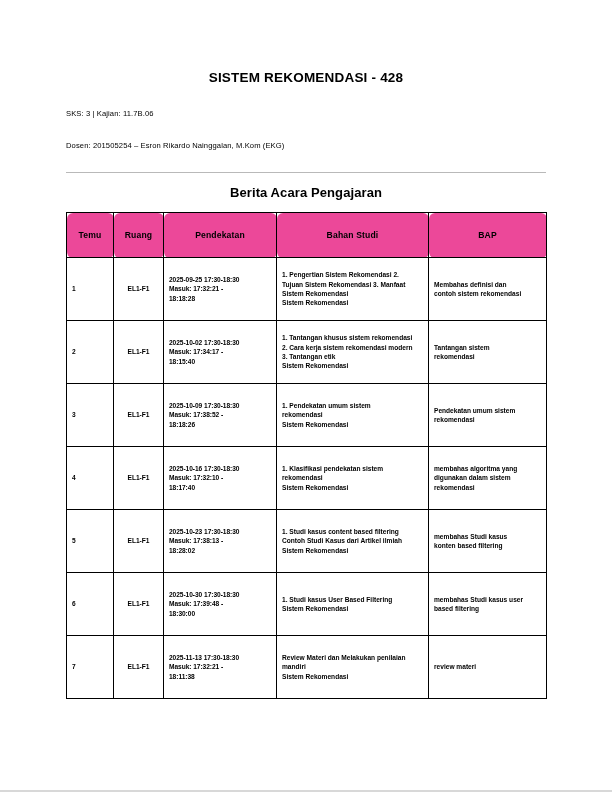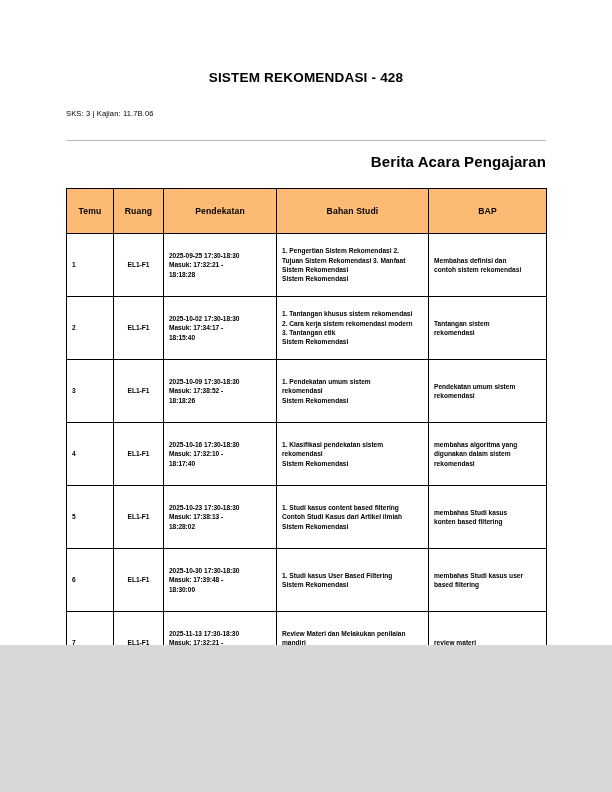--- a/index.html
+++ b/index.html
@@ -5,21 +5,21 @@
   html, body {
     margin: 0;
     padding: 0;
     background: #d8d8d8;
   }
   body {
     font-family: "Liberation Sans", sans-serif;
   }
   .page {
     width: 612px;
-    height: 645px;
+    height: 790px;
     background: #ffffff;
     margin: 0 auto;
     position: relative;
     box-sizing: border-box;
     padding: 0;
     overflow: hidden;
   }
   .content {
     position: absolute;
     left: 66px;
@@ -47,46 +47,47 @@
   .meta-label {
     font-weight: normal;
     margin-top: 48px;
   }
   .rule {
     margin-top: 22px;
     border-top: 1.2px solid #b9b9b9;
     width: 100%;
   }
   .section-title {
-    text-align: right;
-    font-size: 15px;
+    text-align: center;
+    font-size: 13px;
     font-weight: bold;
     color: #000;
     margin-top: 12px;
-    margin-bottom: 18px;
+    margin-bottom: 12px;
     letter-spacing: 0.1px;
   }
   table.bap {
     border-collapse: collapse;
     width: 480px;
     table-layout: fixed;
   }
   table.bap th, table.bap td {
     border: 1.1px solid #000000;
     vertical-align: middle;
     padding: 4px 5px;
     color: #000;
   }
   table.bap thead th {
-    background: #fdba74;
+    background: #ec4899;
     font-size: 8.6px;
     font-weight: bold;
     text-align: center;
     height: 36px;
     letter-spacing: 0.15px;
+    border-radius: 6px;
   }
   col.c-temu { width: 47px; }
   col.c-ruang { width: 50px; }
   col.c-hadir { width: 113px; }
   col.c-kajian { width: 152px; }
   col.c-bap { width: 118px; }
 
   table.bap tbody td {
     font-size: 6.6px;
     font-weight: bold;
@@ -124,20 +125,24 @@
     <div class="doc-title">SISTEM REKOMENDASI - 428</div>
 
     <div class="meta-line">
       <span class="meta-label">SKS:</span>
       <span>3</span>
       <span>|</span>
       <span class="meta-label">Kajian:</span>
       <span>11.7B.06</span>
     </div>
 
+    <div class="meta-line second">
+      <span class="meta-label">Dosen:</span>
+      <span>201505254 – Esron Rikardo Nainggalan, M.Kom (EKG)</span>
+    </div>
 
     <div class="rule"></div>
 
     <div class="section-title">Berita Acara Pengajaran</div>
 
     <table class="bap">
       <colgroup>
         <col class="c-temu">
         <col class="c-ruang">
         <col class="c-hadir">

